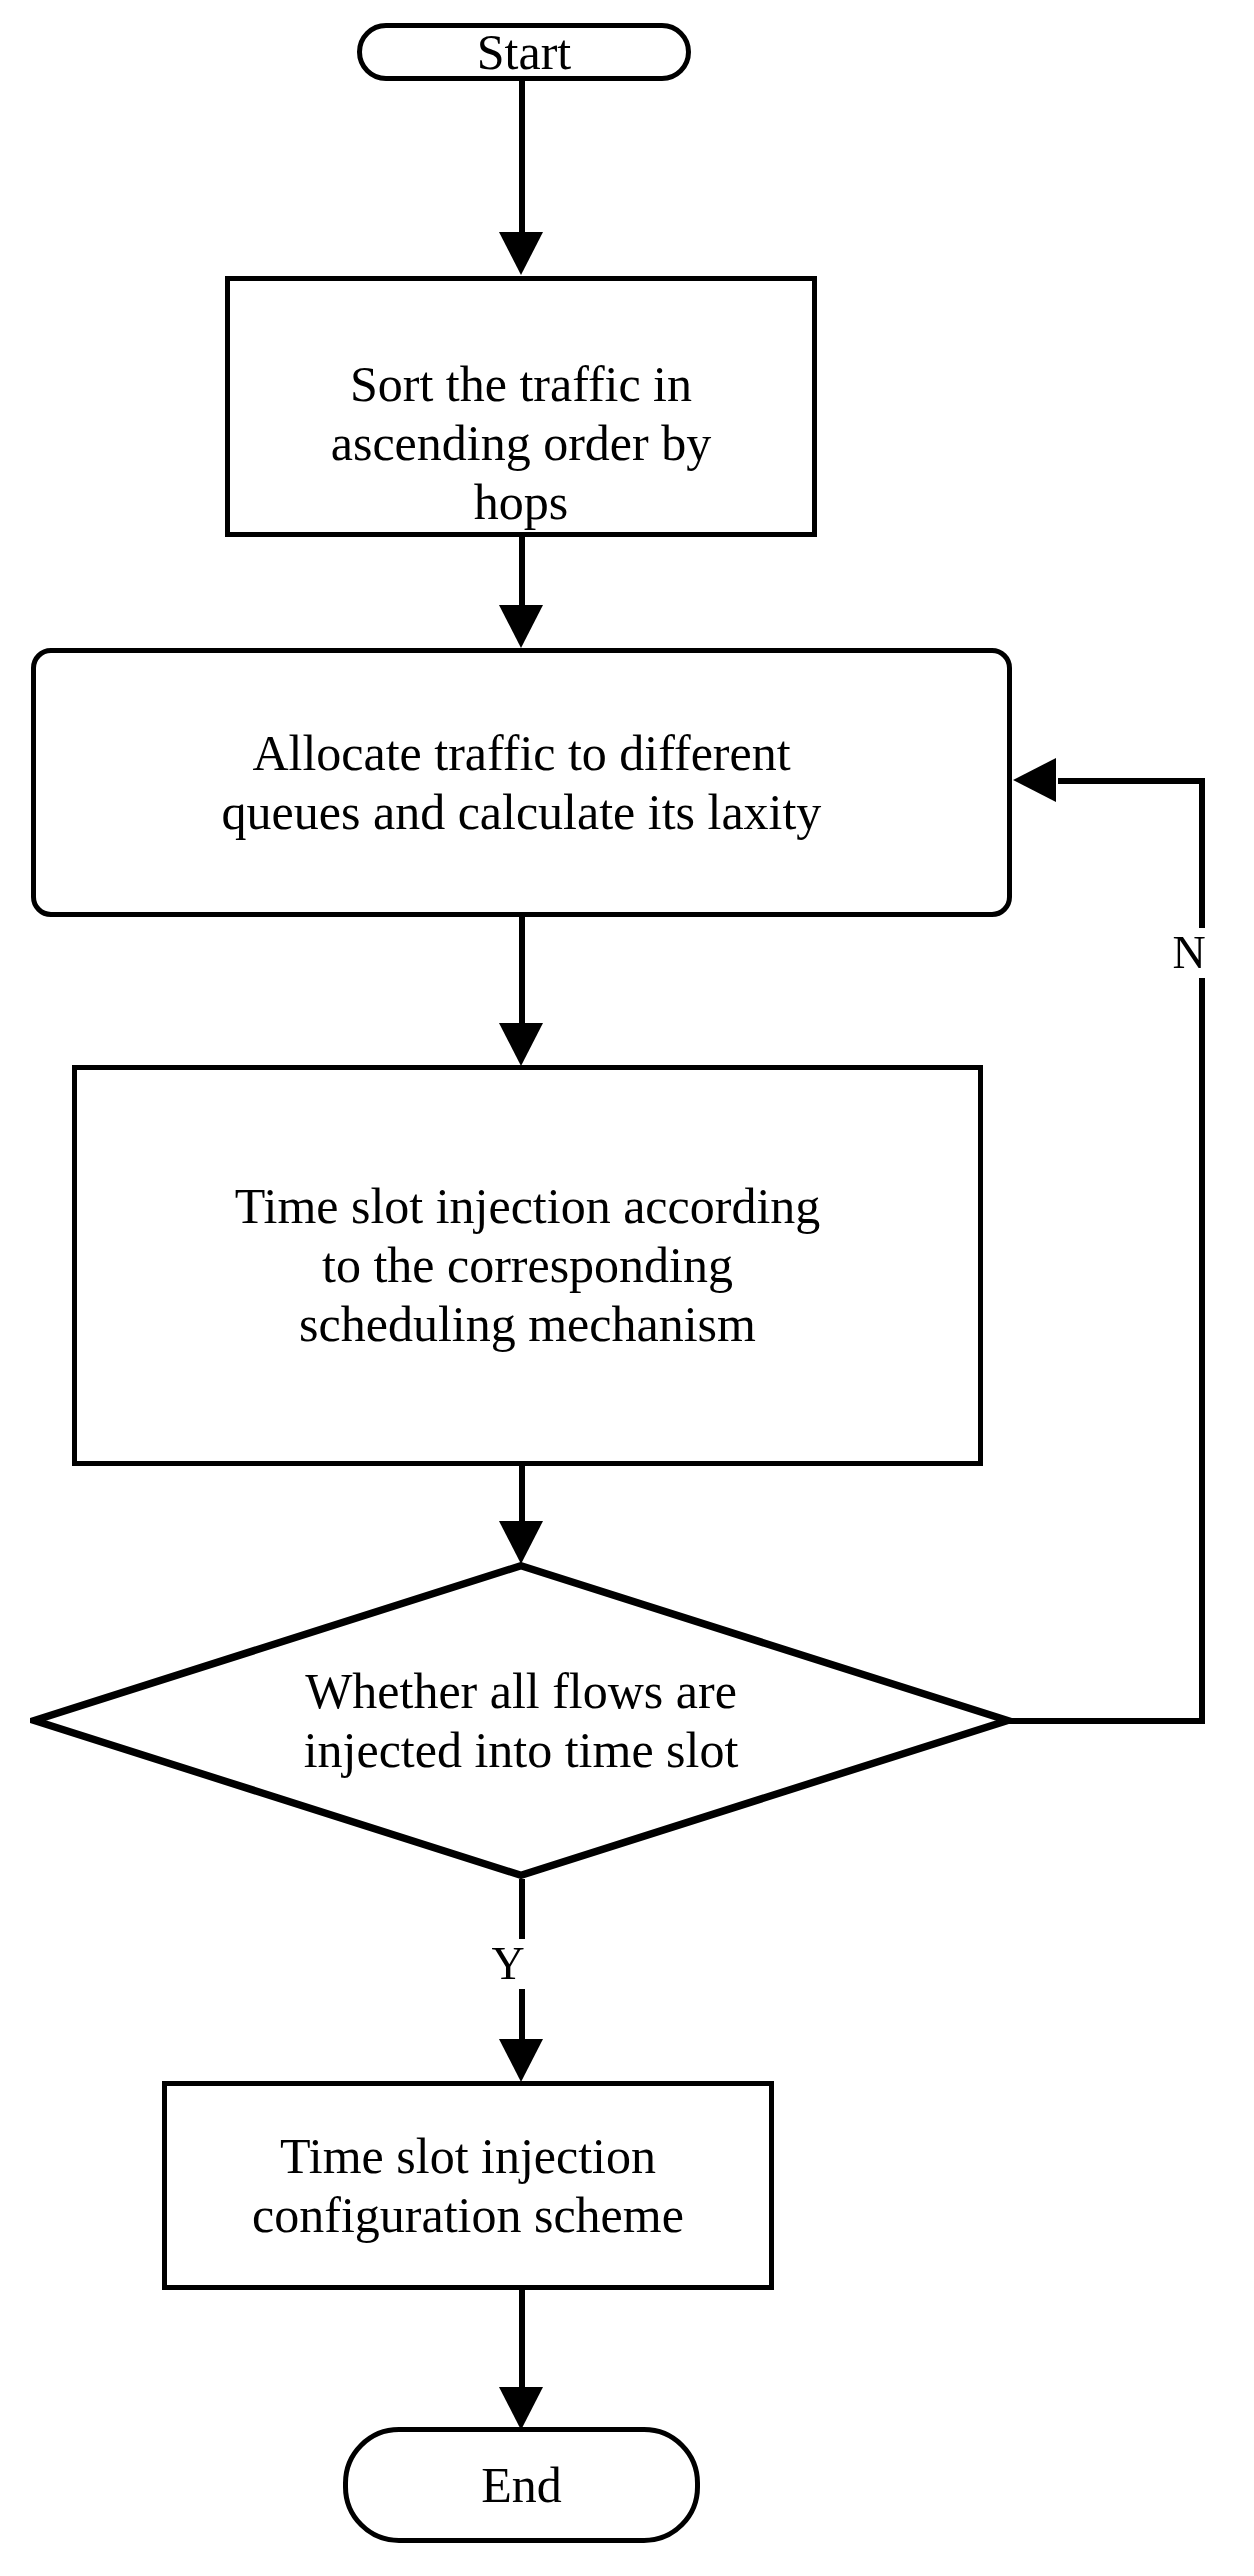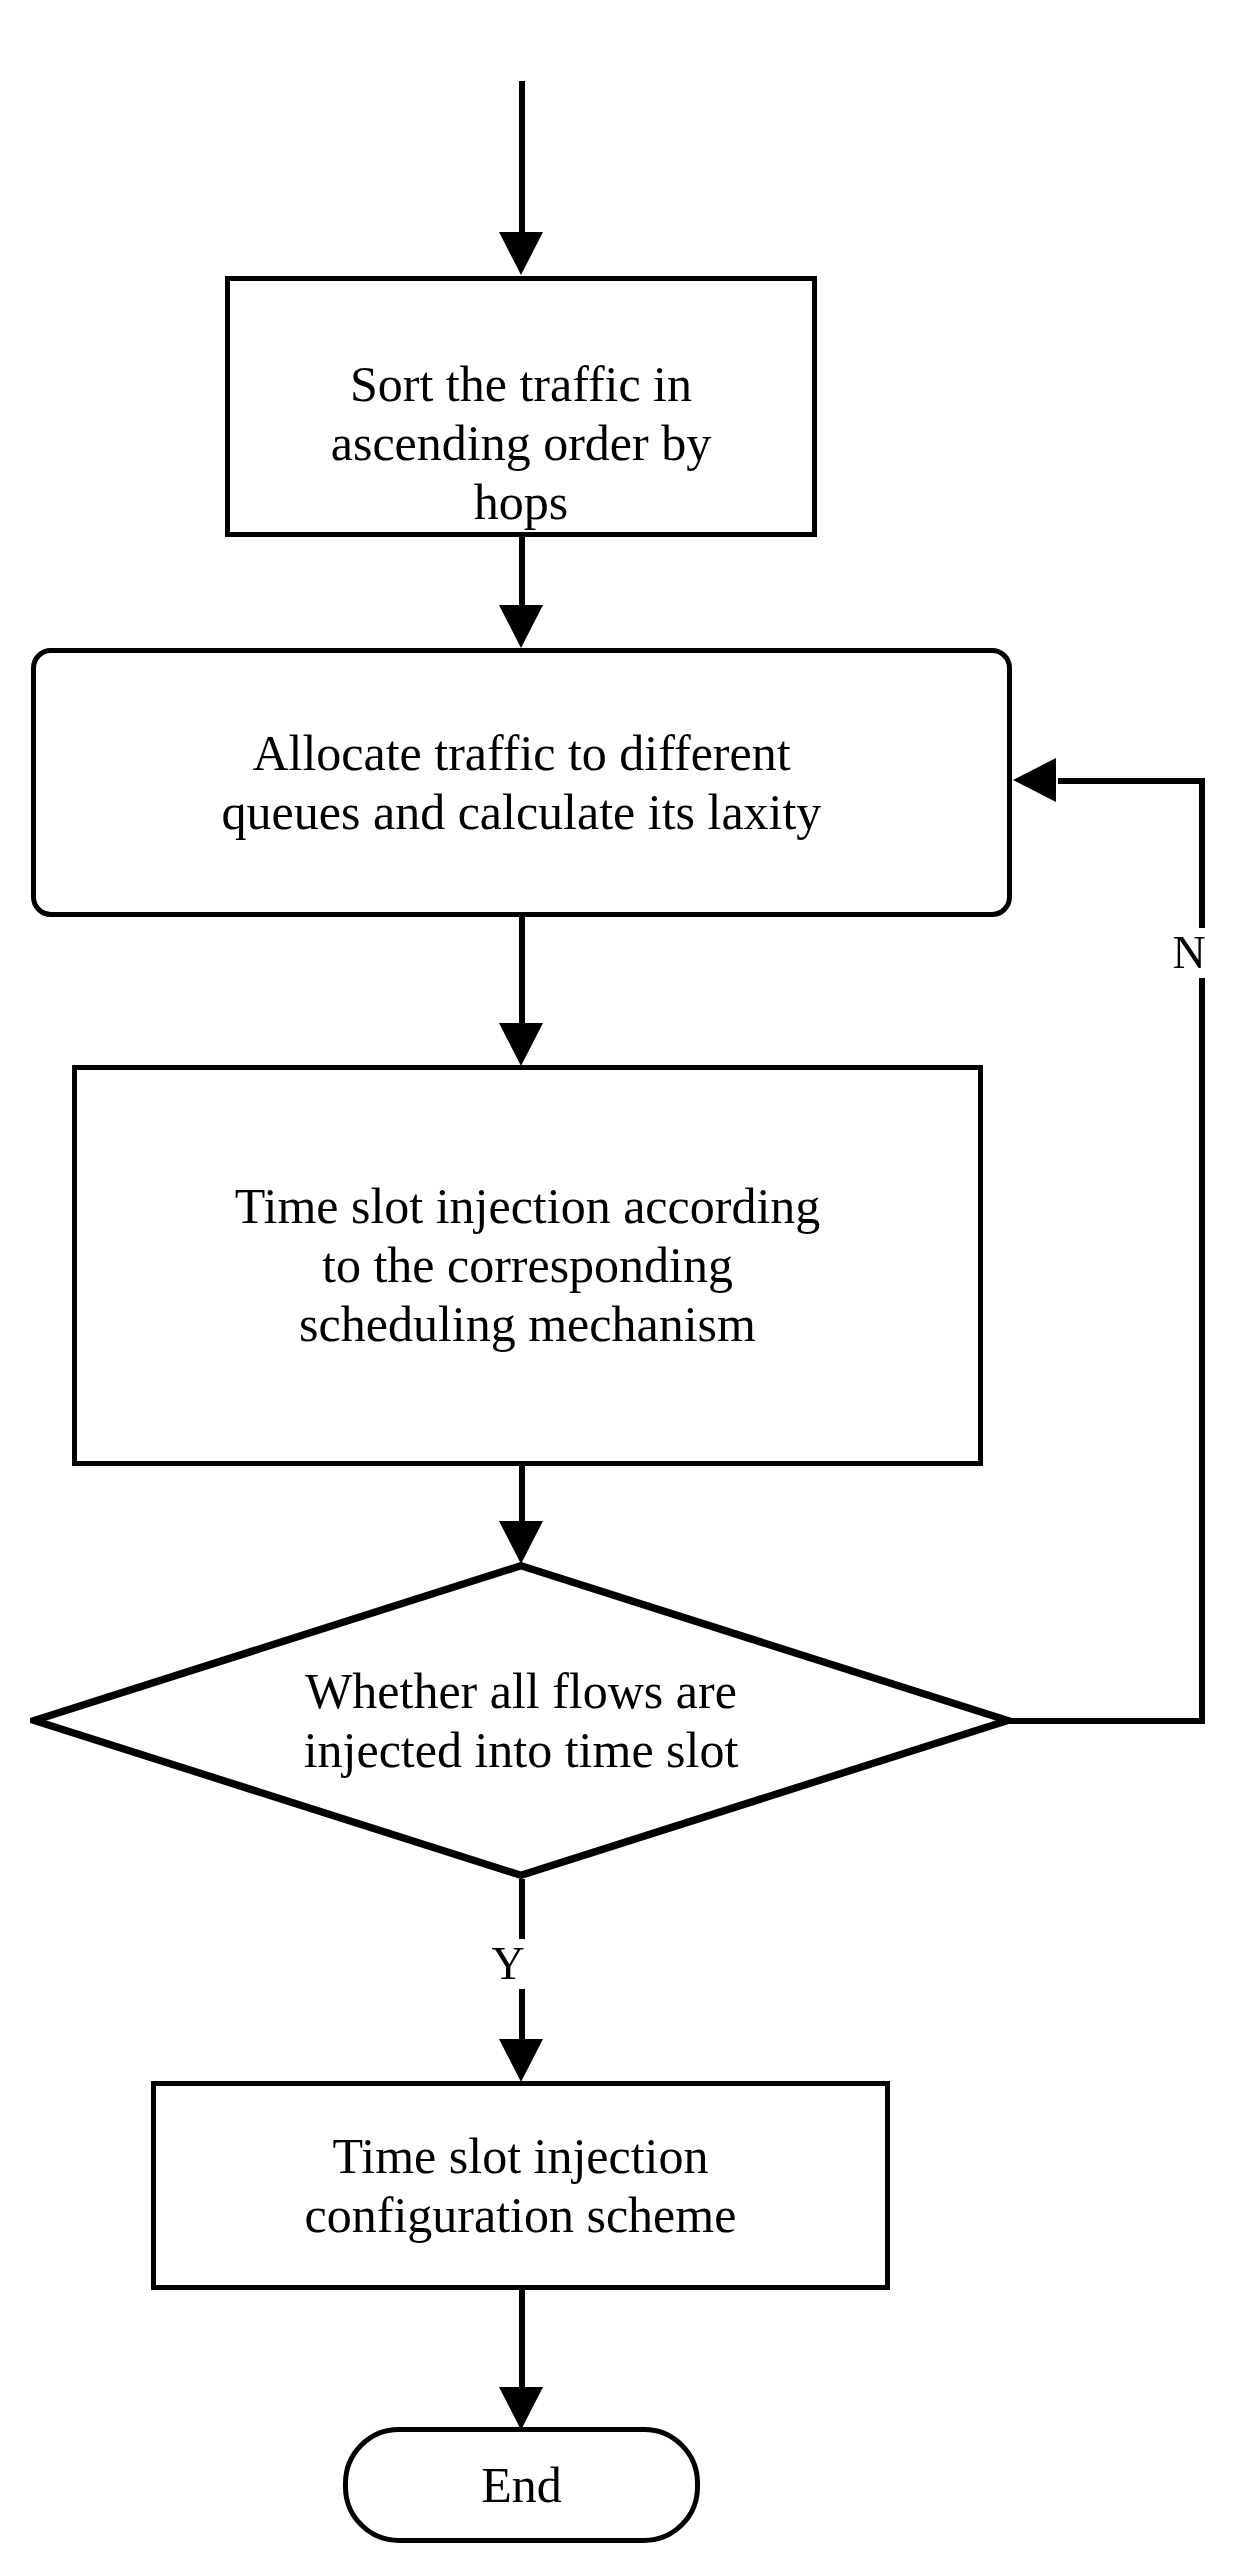--- a/index.html
+++ b/index.html
@@ -107,20 +107,23 @@
     background: #ffffff;
     padding: 1.9px 5.6px;
     z-index: 4;
   }
 </style>
 </head>
 <body>
 
 <div id="canvas">
 
+  <div class="node terminator" style="left:357px; top:23px; width:334px; height:58px;">
+    <span class="txt">Start</span>
+  </div>
 
   <div class="vline" style="left:519px; top:81px; height:158px;"></div>
   <div class="arrow-down" style="left:499px; top:232px;"></div>
 
   <div class="node process" style="left:225px; top:276px; width:592px; height:261px;align-items:flex-end;">
     <span class="txt">Sort the traffic in
 ascending order by
 hops</span>
   </div>
 
@@ -155,21 +158,21 @@
   <div class="hline" style="left:1008px; top:1718px; width:197px;"></div>
   <div class="vline" style="left:1199px; top:778px; height:943px;"></div>
   <div class="hline" style="left:1058px; top:778px; width:144px;"></div>
   <div class="arrow-left" style="left:1013px; top:758px;"></div>
   <div class="edge-label" style="left:1167px; top:928px;">N</div>
 
   <div class="vline" style="left:519px; top:1879px; height:165px;"></div>
   <div class="arrow-down" style="left:499px; top:2039px;"></div>
   <div class="edge-label" style="left:486px; top:1939px;">Y</div>
 
-  <div class="node process" style="left:151px; top:2081px; width:739px; height:209px;">
+  <div class="node process" style="left:162px; top:2081px; width:612px; height:209px;">
     <span class="txt">Time slot injection
 configuration scheme</span>
   </div>
 
   <div class="vline" style="left:519px; top:2290px; height:102px;"></div>
   <div class="arrow-down" style="left:499px; top:2387px;"></div>
 
   <div class="node terminator" style="left:343px; top:2427px; width:357px; height:116px;align-items:center;">
     <span class="txt">End</span>
   </div>

